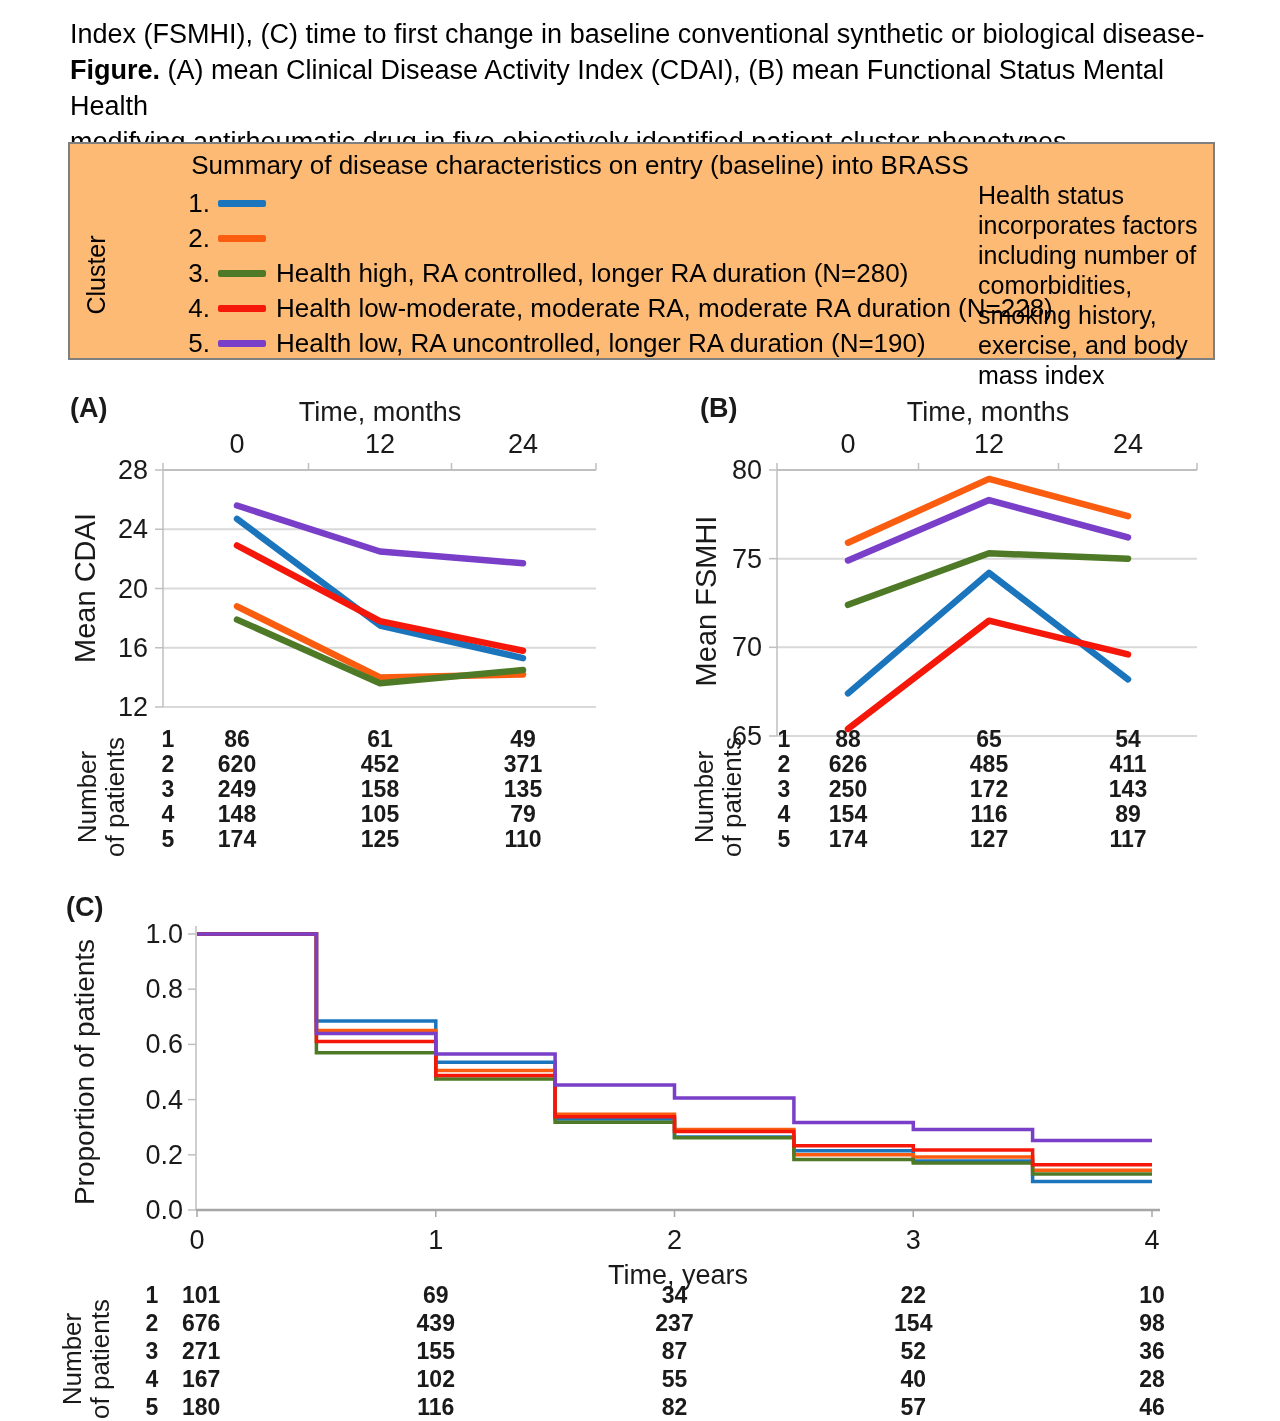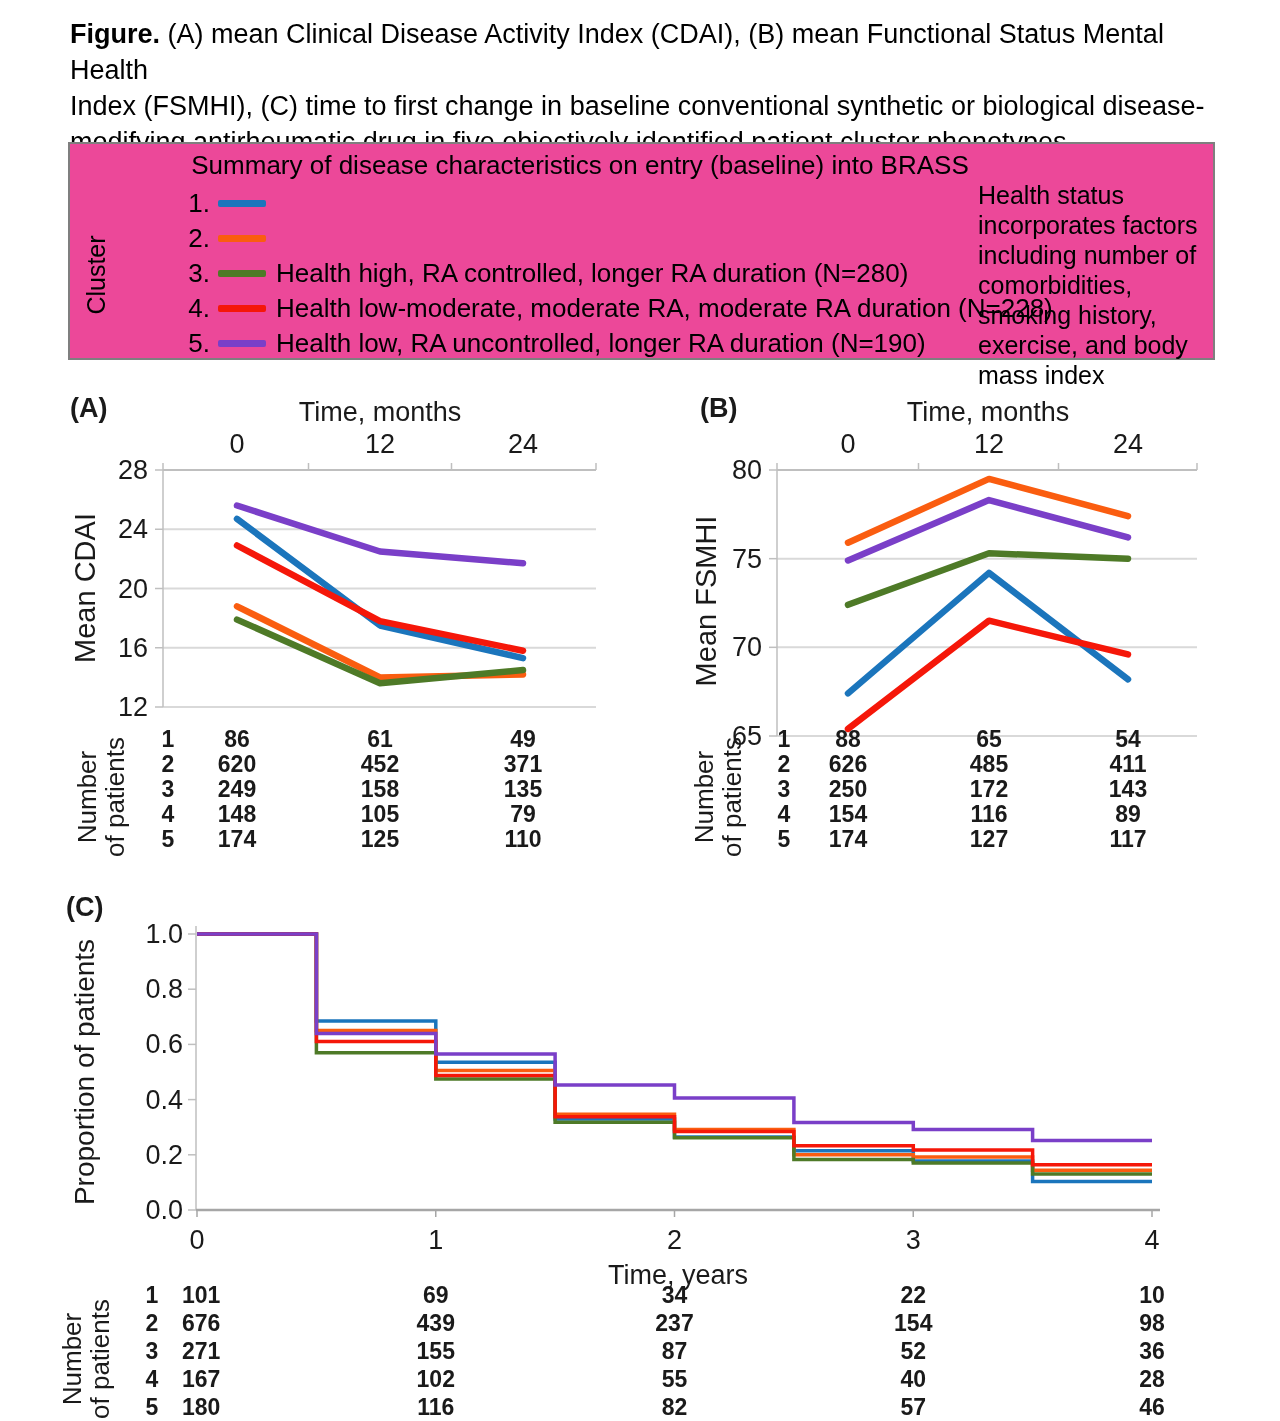--- a/index.html
+++ b/index.html
@@ -1,39 +1,39 @@
 <!DOCTYPE html>
 <html><head>
 <meta charset="utf-8">
 <style>
   html,body{margin:0;padding:0;background:#ffffff;}
   .page{position:relative;width:1280px;height:1421px;background:#fff;
         font-family:"Liberation Sans",sans-serif;color:#1a1a1a;overflow:hidden;}
   .caption{position:absolute;left:70px;top:16px;width:1160px;font-size:27px;line-height:36px;color:#000;}
   .caption .cap-line{display:block;}
   .caption .bold{font-weight:bold;}
-  .legend-box{position:absolute;left:68px;top:142px;width:1143px;height:214px;border:2px solid #7f7f7f;background:#ec4899;}
+  .legend-box{position:absolute;left:68px;top:142px;width:1143px;height:214px;border:2px solid #7f7f7f;background:#fdba74;}
   .legend-title{position:absolute;left:120px;top:6px;width:780px;text-align:center;font-size:26px;color:#000;}
   .legend-side{position:absolute;left:-34px;top:116px;width:120px;height:30px;line-height:30px;
                transform:rotate(-90deg);text-align:center;font-size:25px;color:#000;}
   .legend-items{position:absolute;left:106px;top:42px;}
   .legend-item{display:flex;align-items:center;height:35px;font-size:26px;color:#000;}
   .legend-item .lnum{width:34px;text-align:right;margin-right:8px;}
   .legend-item .swatch{width:48px;height:7px;border-radius:2px;margin-right:10px;flex:0 0 auto;}
   .legend-note{position:absolute;left:908px;top:36px;width:252px;font-size:25px;line-height:30px;color:#000;}
   svg text{font-family:"Liberation Sans",sans-serif;fill:#1a1a1a;}
 </style>
 </head>
 <body>
 
 <div class="page">
 
   <div class="caption">
+    <span class="cap-line">Index (FSMHI), (C) time to first change in baseline conventional synthetic or biological disease-</span>
     <span class="cap-line"><span class="bold">Figure.</span><span> (A) mean Clinical Disease Activity Index (CDAI), (B) mean Functional Status Mental Health</span></span>
-    <span class="cap-line">Index (FSMHI), (C) time to first change in baseline conventional synthetic or biological disease-</span>
     <span class="cap-line">modifying antirheumatic drug in five objectively identified patient cluster phenotypes</span>
   </div>
 
   <div class="legend-box">
     <div class="legend-title">Summary of disease characteristics on entry (baseline) into BRASS</div>
     <div class="legend-side">Cluster</div>
     <div class="legend-items" id="legend-items">
         <div class="legend-item">
           <span class="lnum">1.</span>
           <span class="swatch" style="background: rgb(27, 117, 188);"></span>

